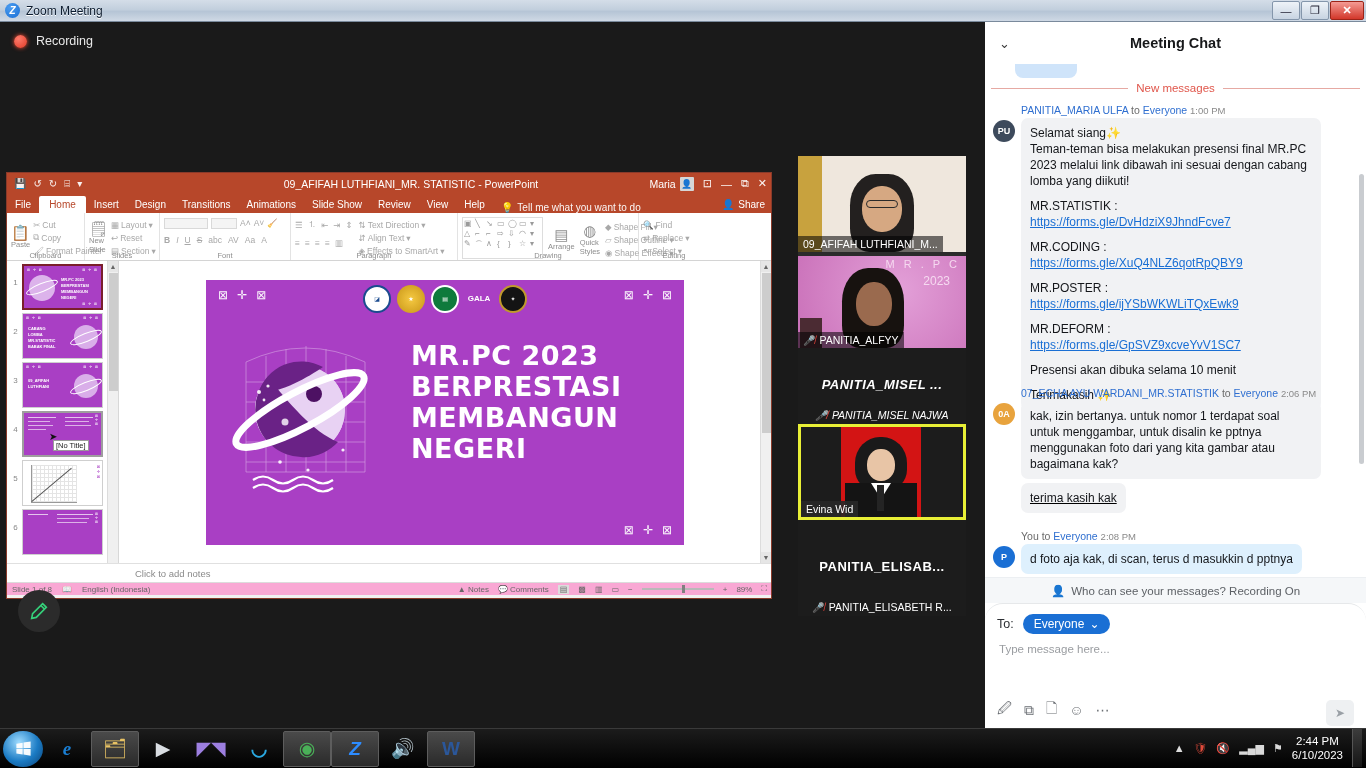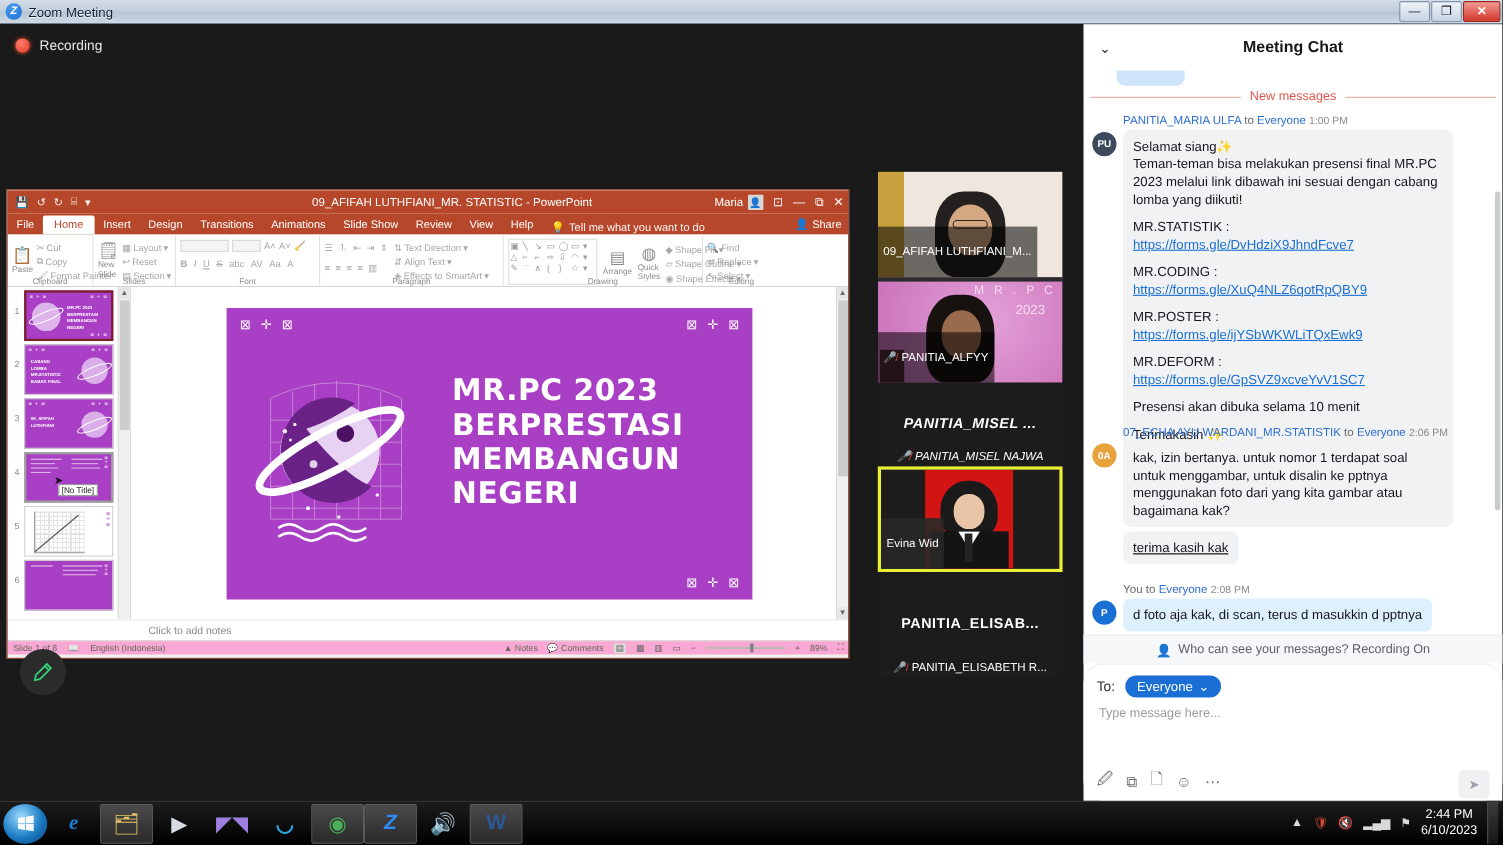--- a/index.html
+++ b/index.html
@@ -111,21 +111,21 @@
   .zslider .knob{position:absolute;left:40px;top:-3px;width:3px;height:8px;background:#808080;}
 
   
   #pencil-btn{position:absolute;left:18px;top:568px;width:42px;height:42px;border-radius:50%;
     background:#2b2b2b;display:flex;align-items:center;justify-content:center;}
 
   
   #vstrip{position:absolute;left:798px;top:134px;width:168px;height:482px;background:#1a1a1a;}
   .vtile{position:relative;width:168px;overflow:hidden;background:#111;}
   .vname{position:absolute;left:0;bottom:0;background:rgba(0,0,0,.55);color:#fff;font-size:10.5px;
-    padding:17px 5px;display:flex;align-items:center;gap:4px;white-space:nowrap;}
+    padding:2px 5px;display:flex;align-items:center;gap:4px;white-space:nowrap;}
   .muteico{color:#e8453c;font-size:10px;}
   .vcenter{position:absolute;left:0;right:0;top:50%;transform:translateY(-60%);
     text-align:center;color:#fff;font-size:13px;font-weight:bold;letter-spacing:.5px;}
   .vbottomname{position:absolute;left:0;right:0;bottom:3px;text-align:center;color:#fff;font-size:10.5px;
     display:flex;align-items:center;justify-content:center;gap:4px;}
 
   
   #chat{position:absolute;left:985px;top:22px;width:381px;height:706px;background:#fff;
     display:flex;flex-direction:column;}
   #chat-head{height:42px;display:flex;align-items:center;position:relative;flex-shrink:0;}
@@ -503,20 +503,27 @@
               <span>⊠</span>
               <span>✛</span>
               <span>⊠</span>
             </div>
           <div class="corner-marks" style="right:12px;bottom:8px;">
               <span>⊠</span>
               <span>✛</span>
               <span>⊠</span>
             </div>
 
+          <div class="logo-row">
+            <div class="lg" style="background:#fff;color:#1b4b8f;border:2px solid #1b4b8f;">◪</div>
+            <div class="lg" style="background:radial-gradient(circle,#f5c942,#c79416);">★</div>
+            <div class="lg" style="background:#0e7a3c;border:2px solid #fff;">▤</div>
+            <div class="lg" style="background:transparent;color:#fff;font-size:8px;font-weight:bold;">GALA</div>
+            <div class="lg" style="background:#141414;border:2px solid #c09a2c;">✦</div>
+          </div>
 
           <div id="planet">
             <svg width="155" height="175" viewBox="0 0 155 175">
               <g stroke="#ffffff" stroke-width="0.7" opacity="0.45" fill="none">
                 <path d="M18 40 Q77 12 137 40 L137 150 L18 150 Z"></path>
                 <path d="M18 60 H137 M18 80 H137 M18 100 H137 M18 120 H137 M18 140 H137"></path>
                 <path d="M38 34 V150 M58 27 V150 M78 24 V150 M98 27 V150 M118 34 V150"></path>
               </g>
               <circle cx="72" cy="88" r="45" fill="#e8d2f3"></circle>
               <path d="M27 88 A45 45 0 0 1 117 88 A45 45 0 0 1 27 88 Z" fill="#e8d2f3"></path>

